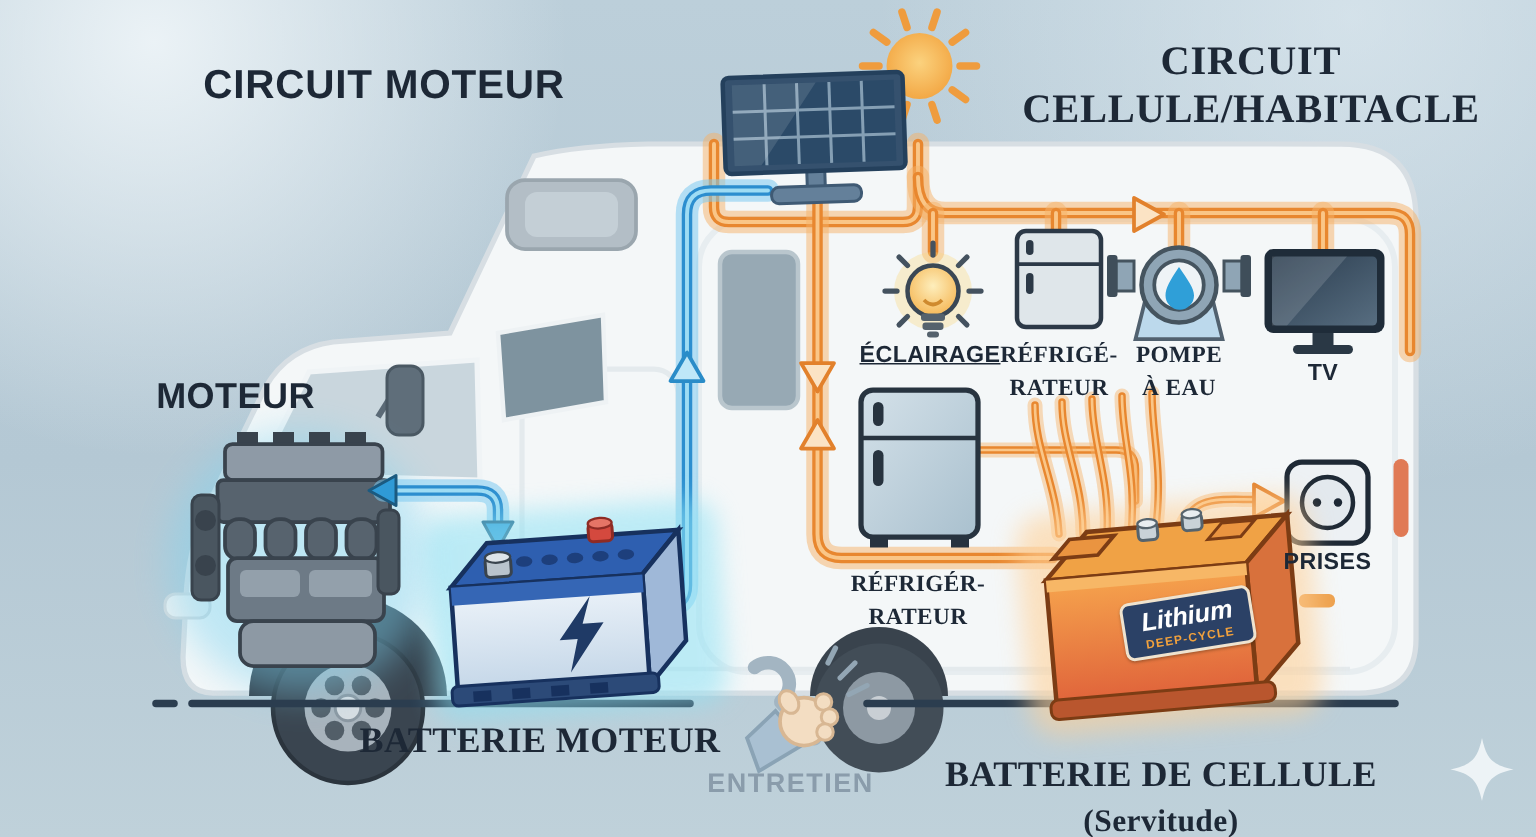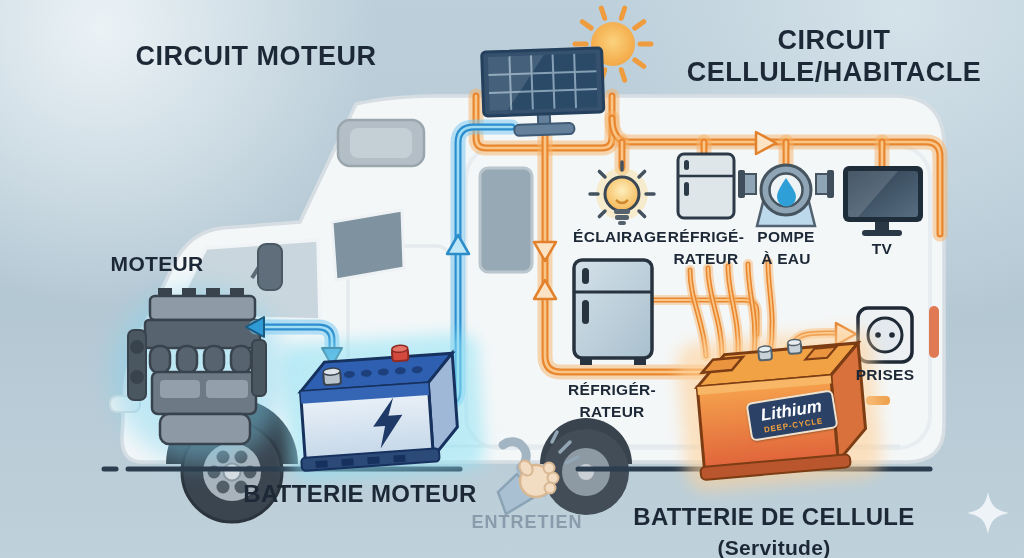--- a/index.html
+++ b/index.html
@@ -5,23 +5,23 @@
   html,body{margin:0;padding:0;background:#8fa5b2;}
   .stage{width:1024px;height:558px;position:relative;overflow:hidden;
     font-family:"Liberation Sans",sans-serif;
     background:
       radial-gradient(circle at 10% 5%, rgba(240,246,249,.9), rgba(240,246,249,0) 26%),
       radial-gradient(circle at 88% 2%, rgba(228,238,244,.6), rgba(228,238,244,0) 30%),
       linear-gradient(180deg,#bccfda 0%,#b4c8d4 55%,#bfd1da 100%);}
   svg.scene{position:absolute;left:0;top:0;}
   .lbl{position:absolute;transform:translateX(-50%);font-weight:800;color:#1d2836;
        text-align:center;white-space:nowrap;letter-spacing:.3px;line-height:1.2;}
-  .lbl span{display:block;}
+  .lbl span{display:block;font-family:Liberation Serif, serif;}
   .t-main{font-size:27px;letter-spacing:.5px;}
-  .t-mid{font-size:21px;}
+  .t-mid{font-size:24px;}
   .t-sm{font-size:15.5px;line-height:1.45;}
   .t-bat{font-size:24px;}
   .t-bat .sub{font-size:21px;font-weight:700;margin-top:3px;}
   .t-ent{font-size:18px;color:#8a9cab;letter-spacing:1px;}
   .brand{position:absolute;left:748px;top:396px;width:80px;transform:rotate(-9deg);
      background:#2b4166;border:2px solid #efe3cf;border-radius:6px;text-align:center;
      padding:4px 2px 3px;box-shadow:0 1px 2px rgba(40,30,10,.35);}
   .brand .b1{display:block;color:#ffffff;font-size:17px;font-style:italic;font-weight:800;line-height:1;}
   .brand .b2{display:block;color:#f1a13d;font-size:8px;font-weight:800;letter-spacing:.8px;margin-top:2px;}
   
@@ -374,21 +374,21 @@
 </svg>
 
 <div class="lbl t-main" style="left:256px;top:40px;">CIRCUIT MOTEUR</div>
 <div class="lbl t-main" style="left:834px;top:24px;">
   <span>CIRCUIT</span>
   <span>CELLULE/HABITACLE</span>
 </div>
 
 <div class="lbl t-mid" style="left:157px;top:251px;">MOTEUR</div>
 
-<div class="lbl t-sm" style="left:620px;top:226px;">ÉCLAIRAGE</div>
+<div class="lbl t-sm" style="left:620px;top:226px;text-decoration:underline;">ÉCLAIRAGE</div>
 <div class="lbl t-sm" style="left:706px;top:226px;">
   <span>RÉFRIGÉ-</span>
   <span>RATEUR</span>
 </div>
 <div class="lbl t-sm" style="left:786px;top:226px;">
   <span>POMPE</span>
   <span>À EAU</span>
 </div>
 <div class="lbl t-sm" style="left:882px;top:238px;">TV</div>
 

